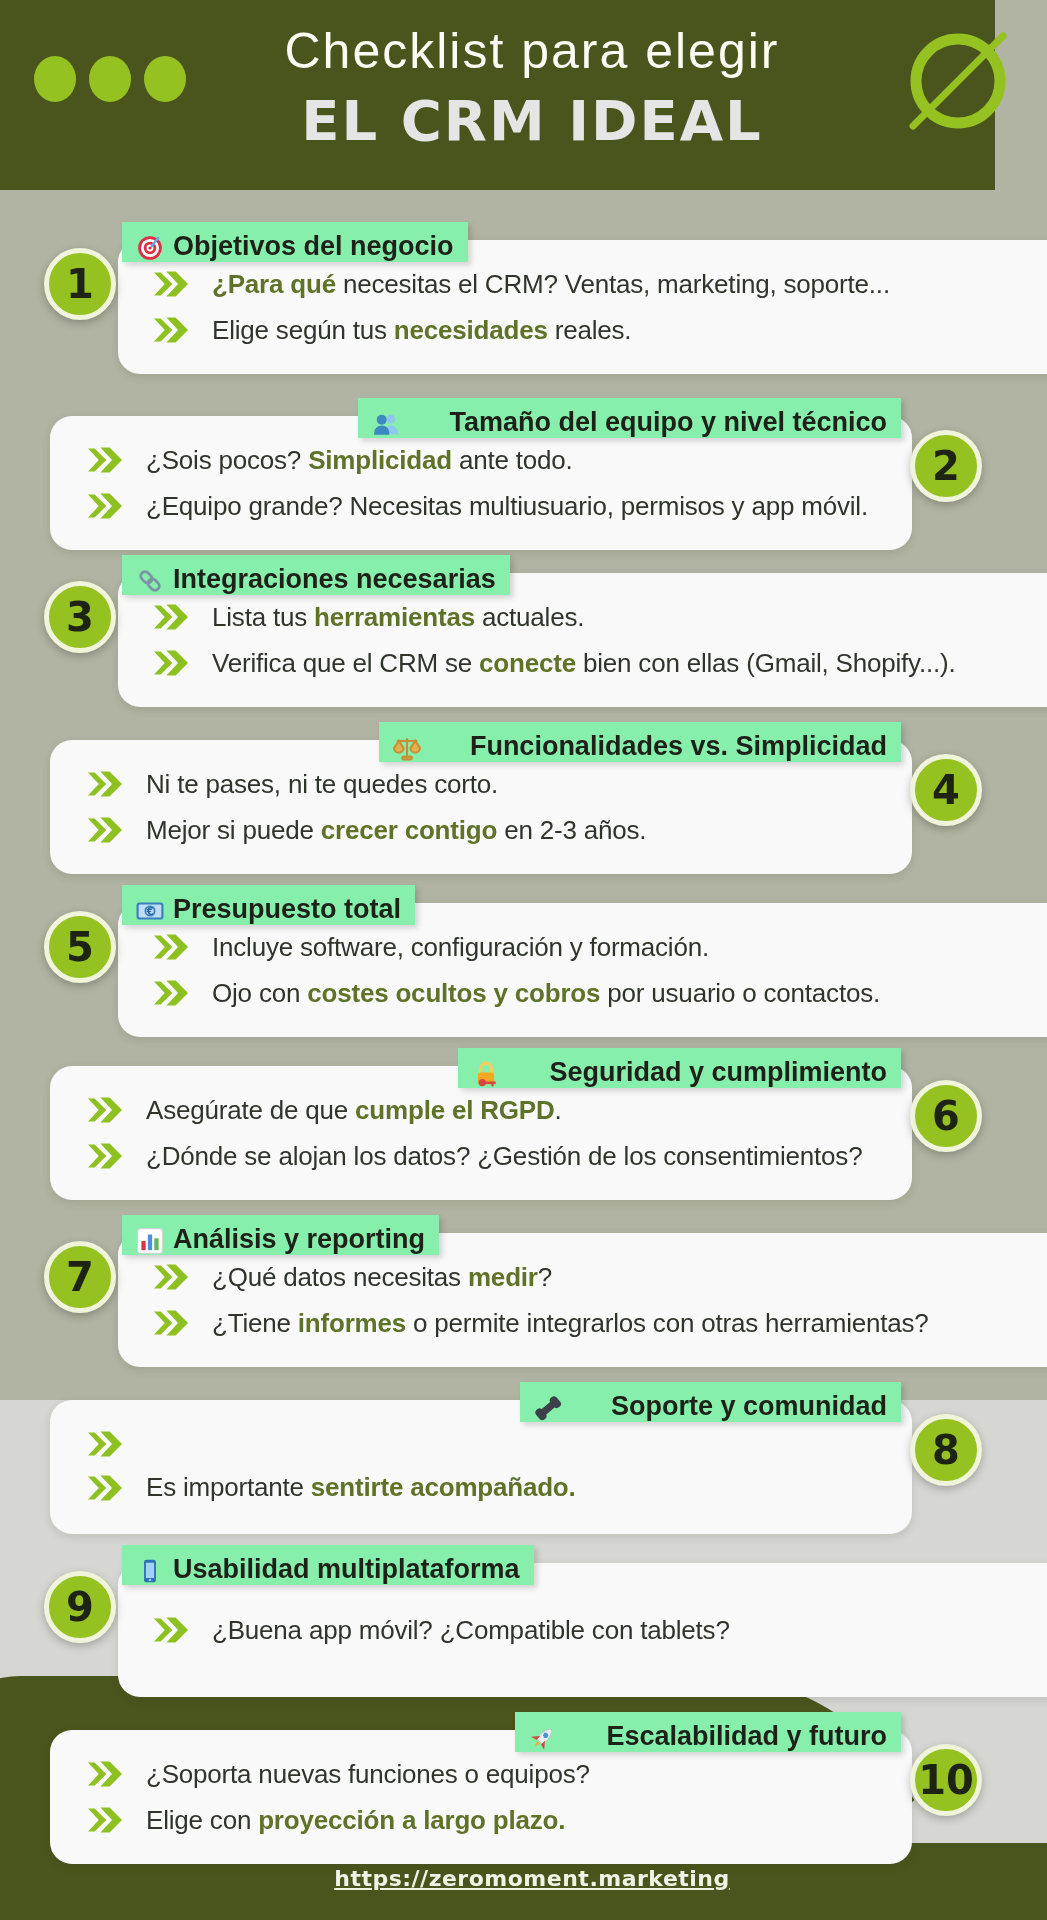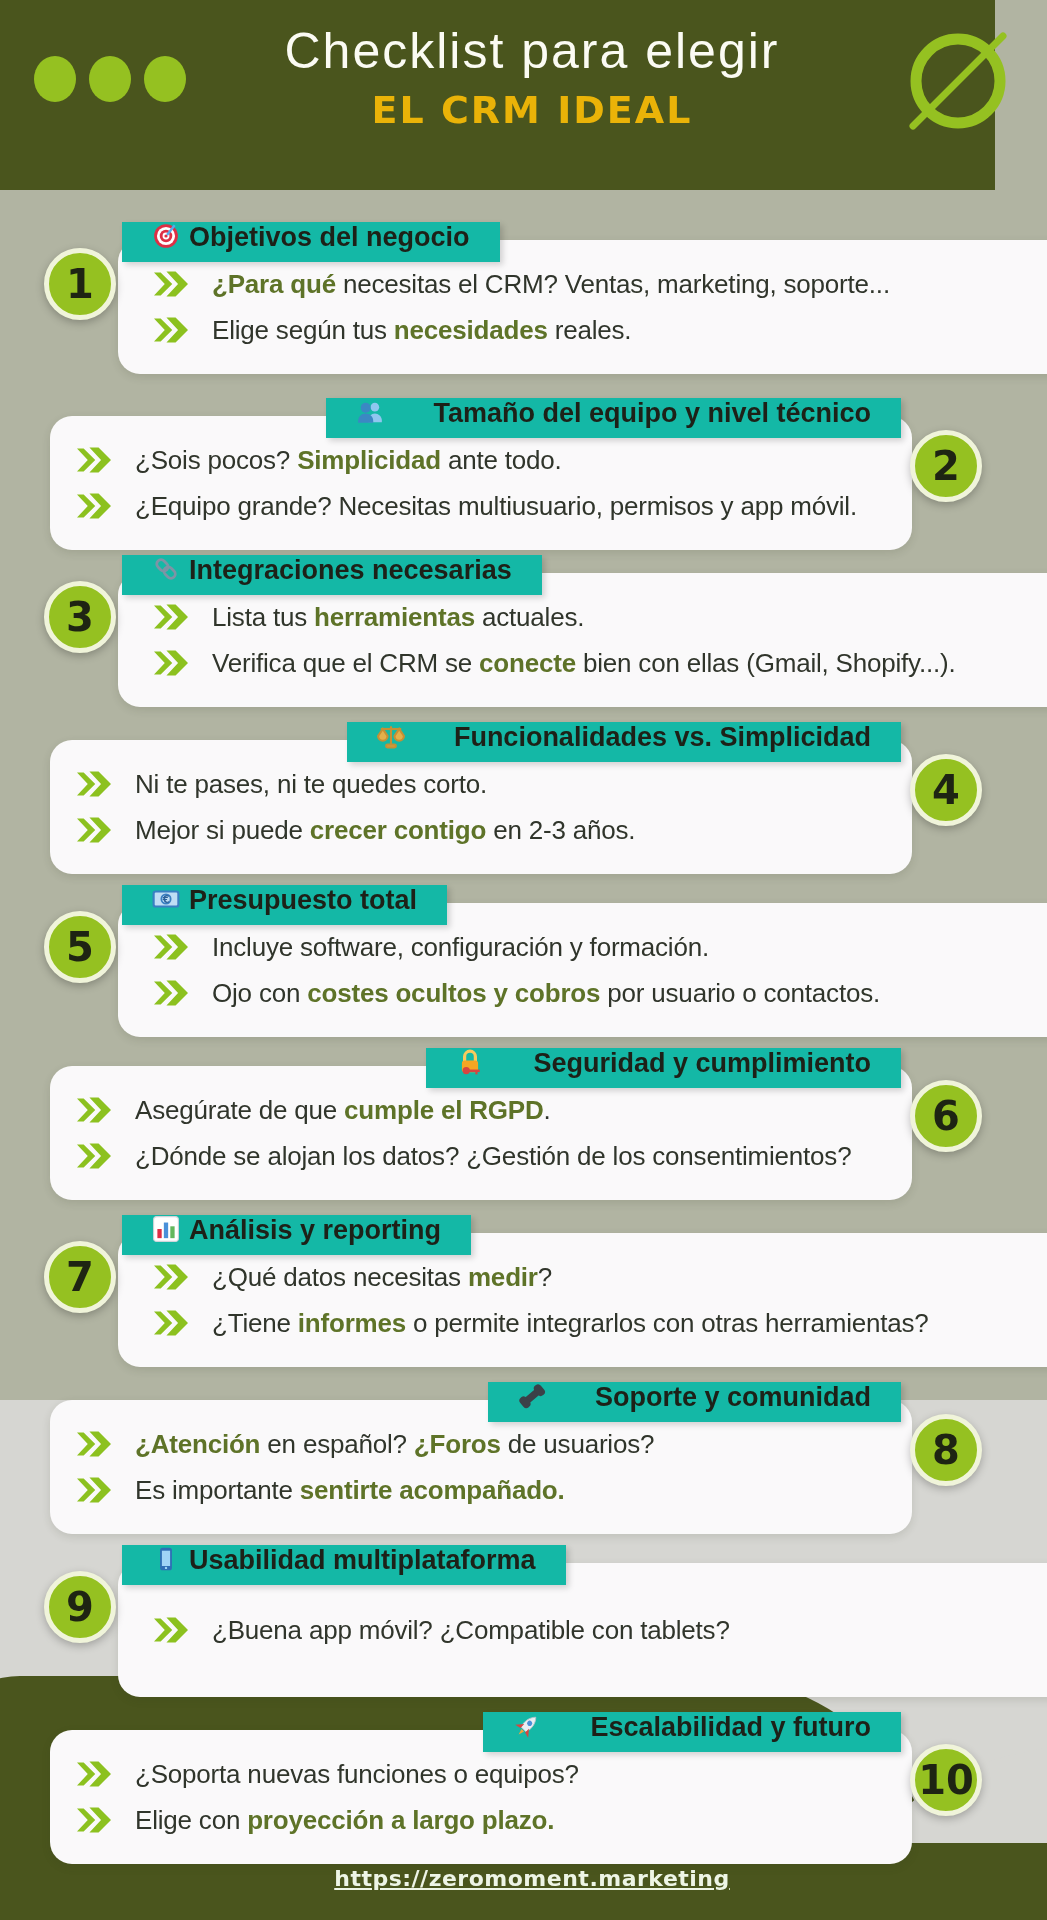--- a/index.html
+++ b/index.html
@@ -12,37 +12,37 @@
     border-radius:90px 230px 0 0;z-index:1;}
   .gray-ellipse{left:880px;top:1742px;width:480px;height:240px;background:#d6d6d2;
     border-radius:50%;z-index:2;}
   .strip{left:0;top:1843px;width:1047px;height:77px;background:#4a551d;z-index:3;}
   
   .header{left:0;top:0;width:995px;height:190px;background:#4a551d;z-index:4;}
   .dots{left:34px;top:56px;display:flex;gap:13px;}
   .dot{width:42px;height:46px;border-radius:50%;background:#95c121;}
   .title1{left:532px;top:22px;transform:translateX(-50%);color:#fbfbf3;
     font-size:50px;letter-spacing:2px;white-space:nowrap;font-weight:400;}
-  .title2{left:532px;top:88px;transform:translateX(-50%);color:#eab308;
-    font-size:38px;letter-spacing:2px;white-space:nowrap;font-weight:bold;
+  .title2{left:532px;top:88px;transform:translateX(-50%);color:#e5e5e5;
+    font-size:56px;letter-spacing:2px;white-space:nowrap;font-weight:bold;
     font-family:"DejaVu Sans",sans-serif;}
   .logo{left:900px;top:22px;width:118px;height:120px;}
   
   .item{position:absolute;left:0;width:1047px;height:134px;z-index:5;}
   .card{position:absolute;top:0;height:134px;background:#faf9fa;border-radius:22px;
     box-shadow:0 3px 9px rgba(50,55,30,.13);display:flex;flex-direction:column;
     justify-content:center;gap:15px;z-index:1;box-sizing:border-box;}
   .item.L .card{left:118px;width:968px;padding-left:36px;}
-  .item.R .card{left:50px;width:862px;padding-left:27px;}
+  .item.R .card{left:50px;width:862px;padding-left:38px;}
   .line{display:flex;align-items:center;white-space:nowrap;font-size:26px;
     color:#30352b;letter-spacing:-0.2px;}
   .arr-wrap{flex:0 0 auto;margin-right:24px;display:flex;align-items:center;}
   .hl{color:#5e7328;font-weight:bold;}
-  .tag{position:absolute;top:-18px;height:40px;display:inline-flex;align-items:flex-start;
-    background:#14b8a6;padding:0 30px;z-index:2;font-weight:bold;font-size:27px;
+  .tag{position:absolute;top:-18px;height:40px;display:inline-flex;align-items:flex-end;
+    background:#86efac;padding:0 14px;z-index:2;font-weight:bold;font-size:27px;
     color:#1d2118;box-shadow:3px 3px 6px rgba(0,0,0,.16);white-space:nowrap;}
   .item.L .tag{left:122px;}
   .item.R .tag{right:146px;gap:40px;}
   .tag-ic{display:flex;margin-right:9px;}
   .num{position:absolute;width:62px;height:62px;border-radius:50%;background:#95c121;
     border:5px solid #f0f4da;color:#1e2413;font-weight:bold;font-size:40px;
     display:flex;align-items:center;justify-content:center;z-index:3;
     box-shadow:0 3px 8px rgba(0,0,0,.25);font-family:"DejaVu Sans",sans-serif;}
   .item.L .num{left:44px;top:8px;}
   .item.R .num{left:910px;top:14px;}
@@ -326,21 +326,20 @@
     </div>
     <div class="item R" style="top: 1400px;">
       <div class="card">
         <div class="line">
           <span class="arr-wrap">
             <svg width="34" height="26" viewBox="0 0 41 30" fill="#8cc11f">
               <polygon points="0,1 8,1 22,15 8,29 0,29 13,15"></polygon>
               <polygon points="15,0 26,0 41,15 26,30 15,30 29,15"></polygon>
             </svg>
           </span>
-          <span class="txt"><b class="hl">¿Atención</b><span> en español? </span><b class="hl">¿Foros</b><span> de usuarios?</span></span>
         </div>
         <div class="line">
           <span class="arr-wrap">
             <svg width="34" height="26" viewBox="0 0 41 30" fill="#8cc11f">
               <polygon points="0,1 8,1 22,15 8,29 0,29 13,15"></polygon>
               <polygon points="15,0 26,0 41,15 26,30 15,30 29,15"></polygon>
             </svg>
           </span>
           <span class="txt"><span>Es importante </span><b class="hl">sentirte acompañado.</b></span>
         </div>

